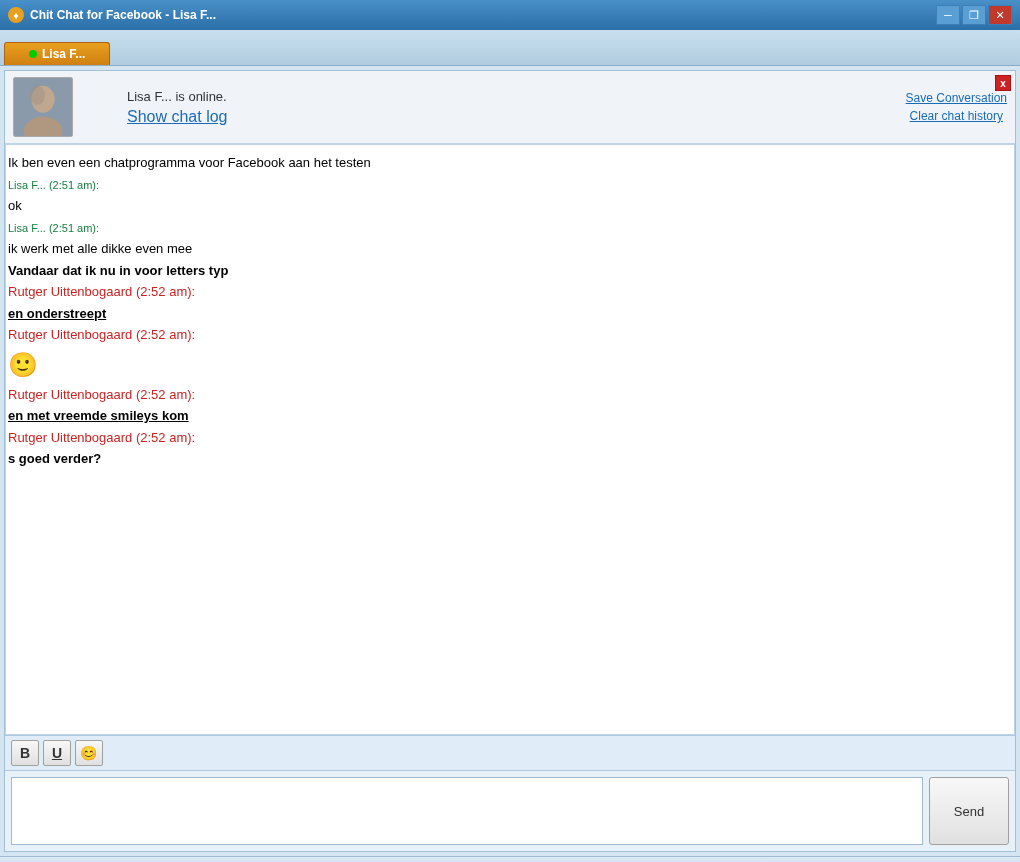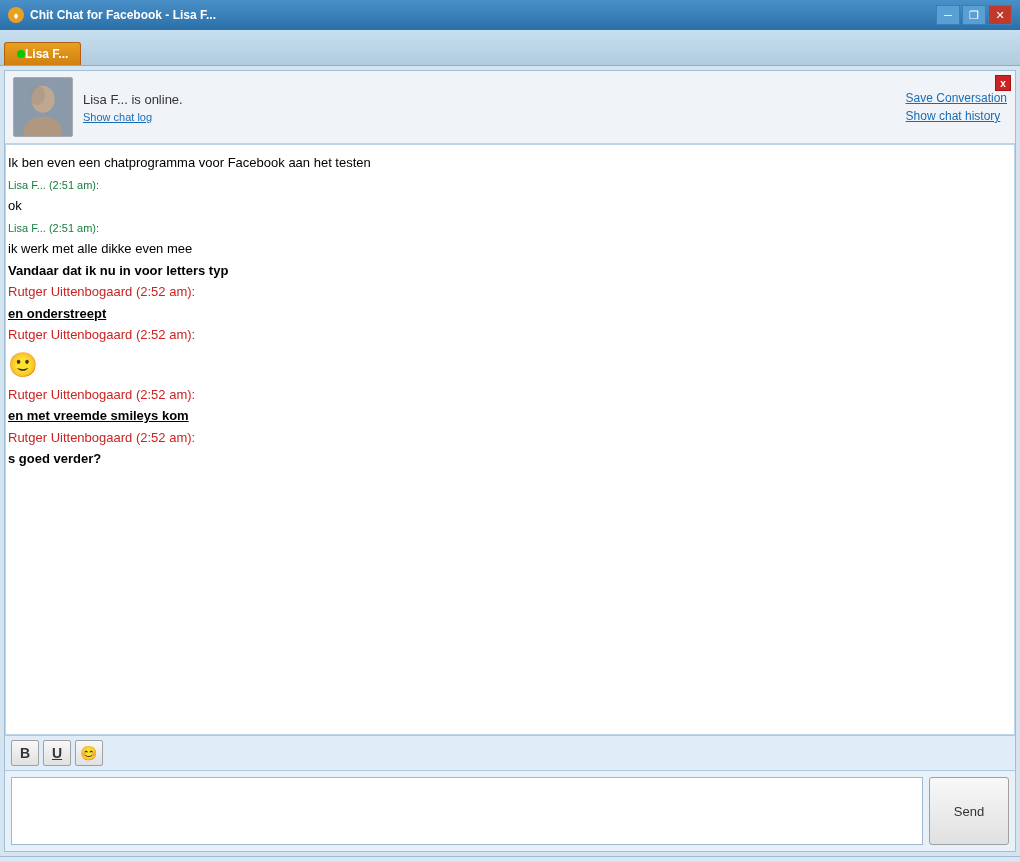--- a/index.html
+++ b/index.html
@@ -62,27 +62,28 @@
       display: flex;
       align-items: flex-end;
       padding: 0 4px;
       border-bottom: 1px solid #8aadca;
     }
     .tab {
       background: linear-gradient(to bottom, #e8a020 0%, #d08010 100%);
       border: 1px solid #b06010;
       border-bottom: none;
       border-radius: 3px 3px 0 0;
-      padding: 4px 12px;
+      padding: 4px 24px;
       color: white;
       font-size: 12px;
       font-weight: bold;
       cursor: pointer;
       display: flex;
       align-items: center;
+      gap: 5px;
     }
     .tab-dot {
       width: 8px;
       height: 8px;
       background: #00cc00;
       border-radius: 50%;
     }
 
     
     .main {
@@ -122,36 +123,37 @@
       align-items: center;
       justify-content: center;
       color: #ddd;
       font-size: 24px;
     }
     .info-bar-text {
       flex: 1;
       display: flex;
       flex-direction: column;
       justify-content: center;
+      margin-left: 44px;
     }
     .info-bar-status {
       font-size: 13px;
       color: #333;
       margin-bottom: 4px;
     }
     .info-bar-link {
       color: #1a6bb5;
       text-decoration: underline;
       cursor: pointer;
-      font-size: 11px;
+      font-size: 16px;
     }
     .info-bar-actions {
       display: flex;
       flex-direction: column;
-      align-items: flex-start;
+      align-items: center;
       justify-content: center;
       gap: 4px;
     }
     .info-bar-action-link {
       color: #1a6bb5;
       text-decoration: underline;
       cursor: pointer;
       font-size: 12px;
     }
     .info-bar-close {
@@ -295,21 +297,21 @@
           <ellipse cx="24" cy="18" rx="8" ry="10" fill="#a09080" opacity="0.5"></ellipse>
         </svg>
       </div>
     </div>
     <div class="info-bar-text">
       <div class="info-bar-status">Lisa F... is online.</div>
       <a class="info-bar-link">Show chat log</a>
     </div>
     <div class="info-bar-actions">
       <a class="info-bar-action-link">Save Conversation</a>
-      <a class="info-bar-action-link">Show chat history</a>
+      <a class="info-bar-action-link">Clear chat history</a>
     </div>
     <div class="info-bar-close">x</div>
   </div>
 
   <div class="chat-area" id="chat-area">
 
   <div class="msg-line"><span class="msg-text">Ik ben even een chatprogramma voor Facebook aan het testen</span></div>
       <div class="msg-line"><span class="msg-sender-self">Lisa F... (2:51 am):</span></div>
       <div class="msg-line"><span class="msg-text">ok</span></div>
       <div class="msg-line"><span class="msg-sender-self">Lisa F... (2:51 am):</span></div>

